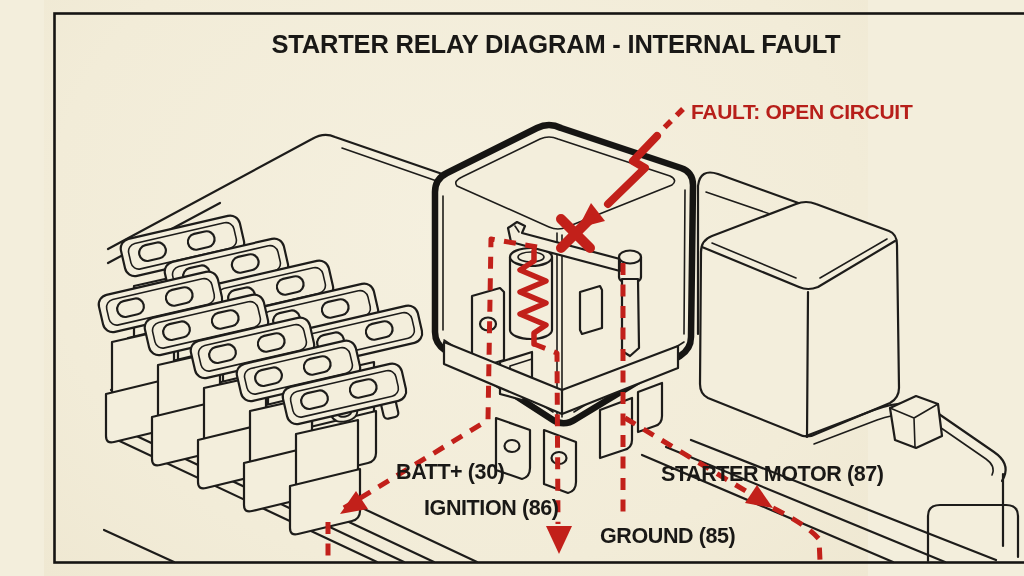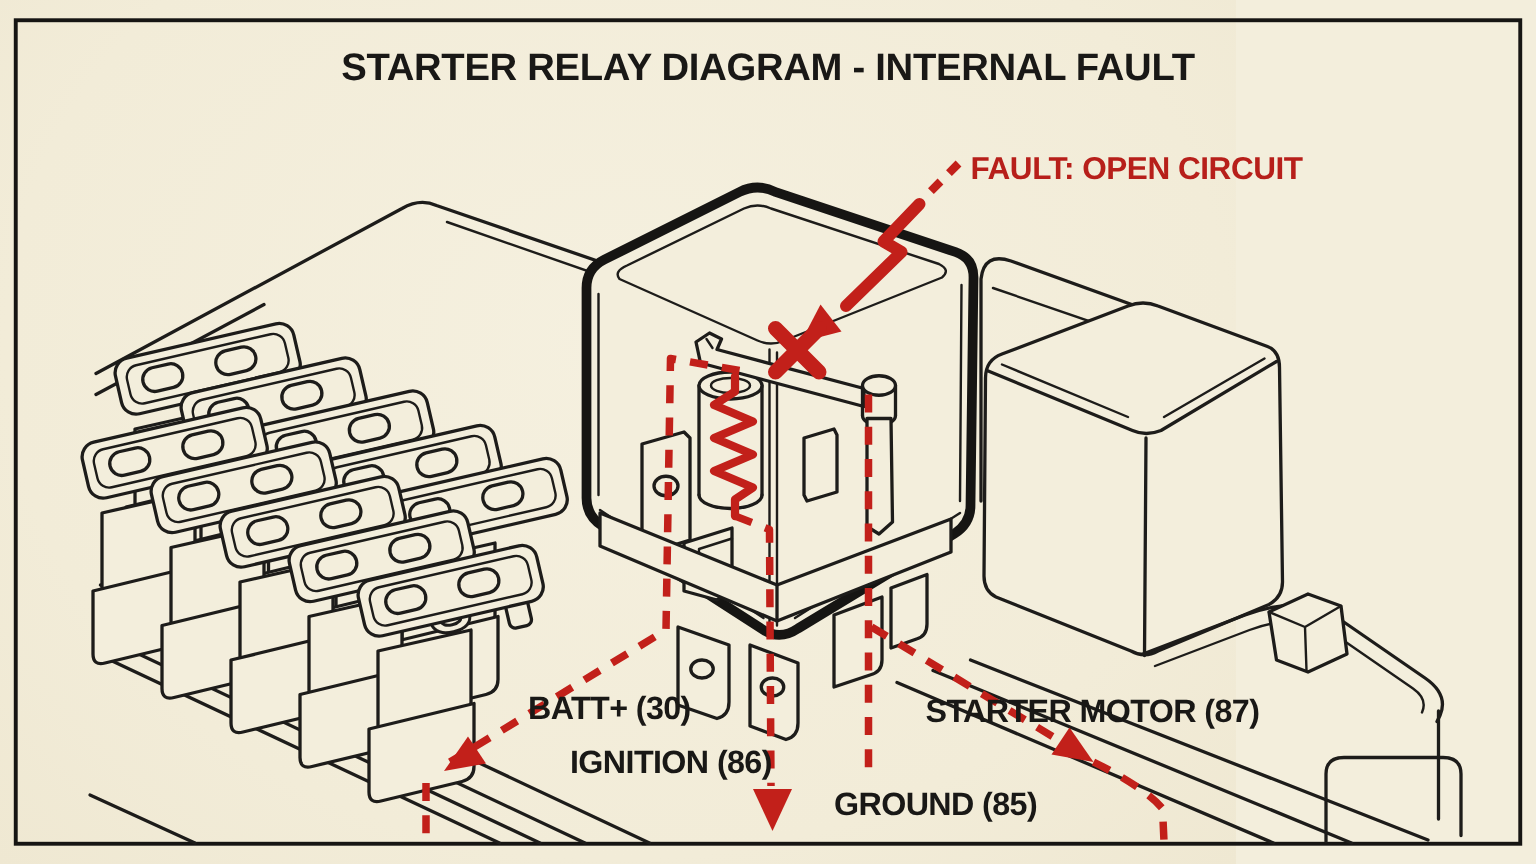--- a/index.html
+++ b/index.html
@@ -2,21 +2,21 @@
 <html><head>
 <meta charset="utf-8">
 <style>
   html,body{margin:0;padding:0;}
   body{
     width:1024px;height:576px;overflow:hidden;
     background:#f3eedc;
     font-family:"Liberation Sans", sans-serif;
   }
   .stage{position:relative;width:824px;height:576px;
-    background:radial-gradient(ellipse at 50% 40%, #f5f0df 0%, #f2ecd8 70%, #efe8d2 100%);}
+    background:radial-gradient(ellipse at 50% 40%, #f5f0df 0%, #f2ecd8 70%, #efe8d2 100%);margin-left:44px;}
   svg{position:absolute;left:0;top:0;}
   .lw{fill:#f3eedc;stroke:#1d1c1a;stroke-width:2.2;stroke-linejoin:round;}
   .ln{fill:none;stroke:#1d1c1a;stroke-width:2.2;stroke-linejoin:round;stroke-linecap:round;}
   .lt{fill:none;stroke:#1d1c1a;stroke-width:1.6;stroke-linejoin:round;stroke-linecap:round;}
   .red-dash{fill:none;stroke:#c2201a;stroke-width:5;stroke-dasharray:12 9.5;stroke-linejoin:round;}
   .red-solid{fill:none;stroke:#c2201a;stroke-width:5.5;stroke-linejoin:round;stroke-linecap:round;}
   .red-fill{fill:#c2201a;stroke:none;}
   .title-text{font-size:25.5px;font-weight:bold;fill:#191816;letter-spacing:-0.2px;}
   .label-text{font-size:21.5px;font-weight:bold;fill:#191816;letter-spacing:-0.4px;}
   .fault-text{font-size:21px;font-weight:bold;fill:#b71f1a;letter-spacing:-0.3px;}

